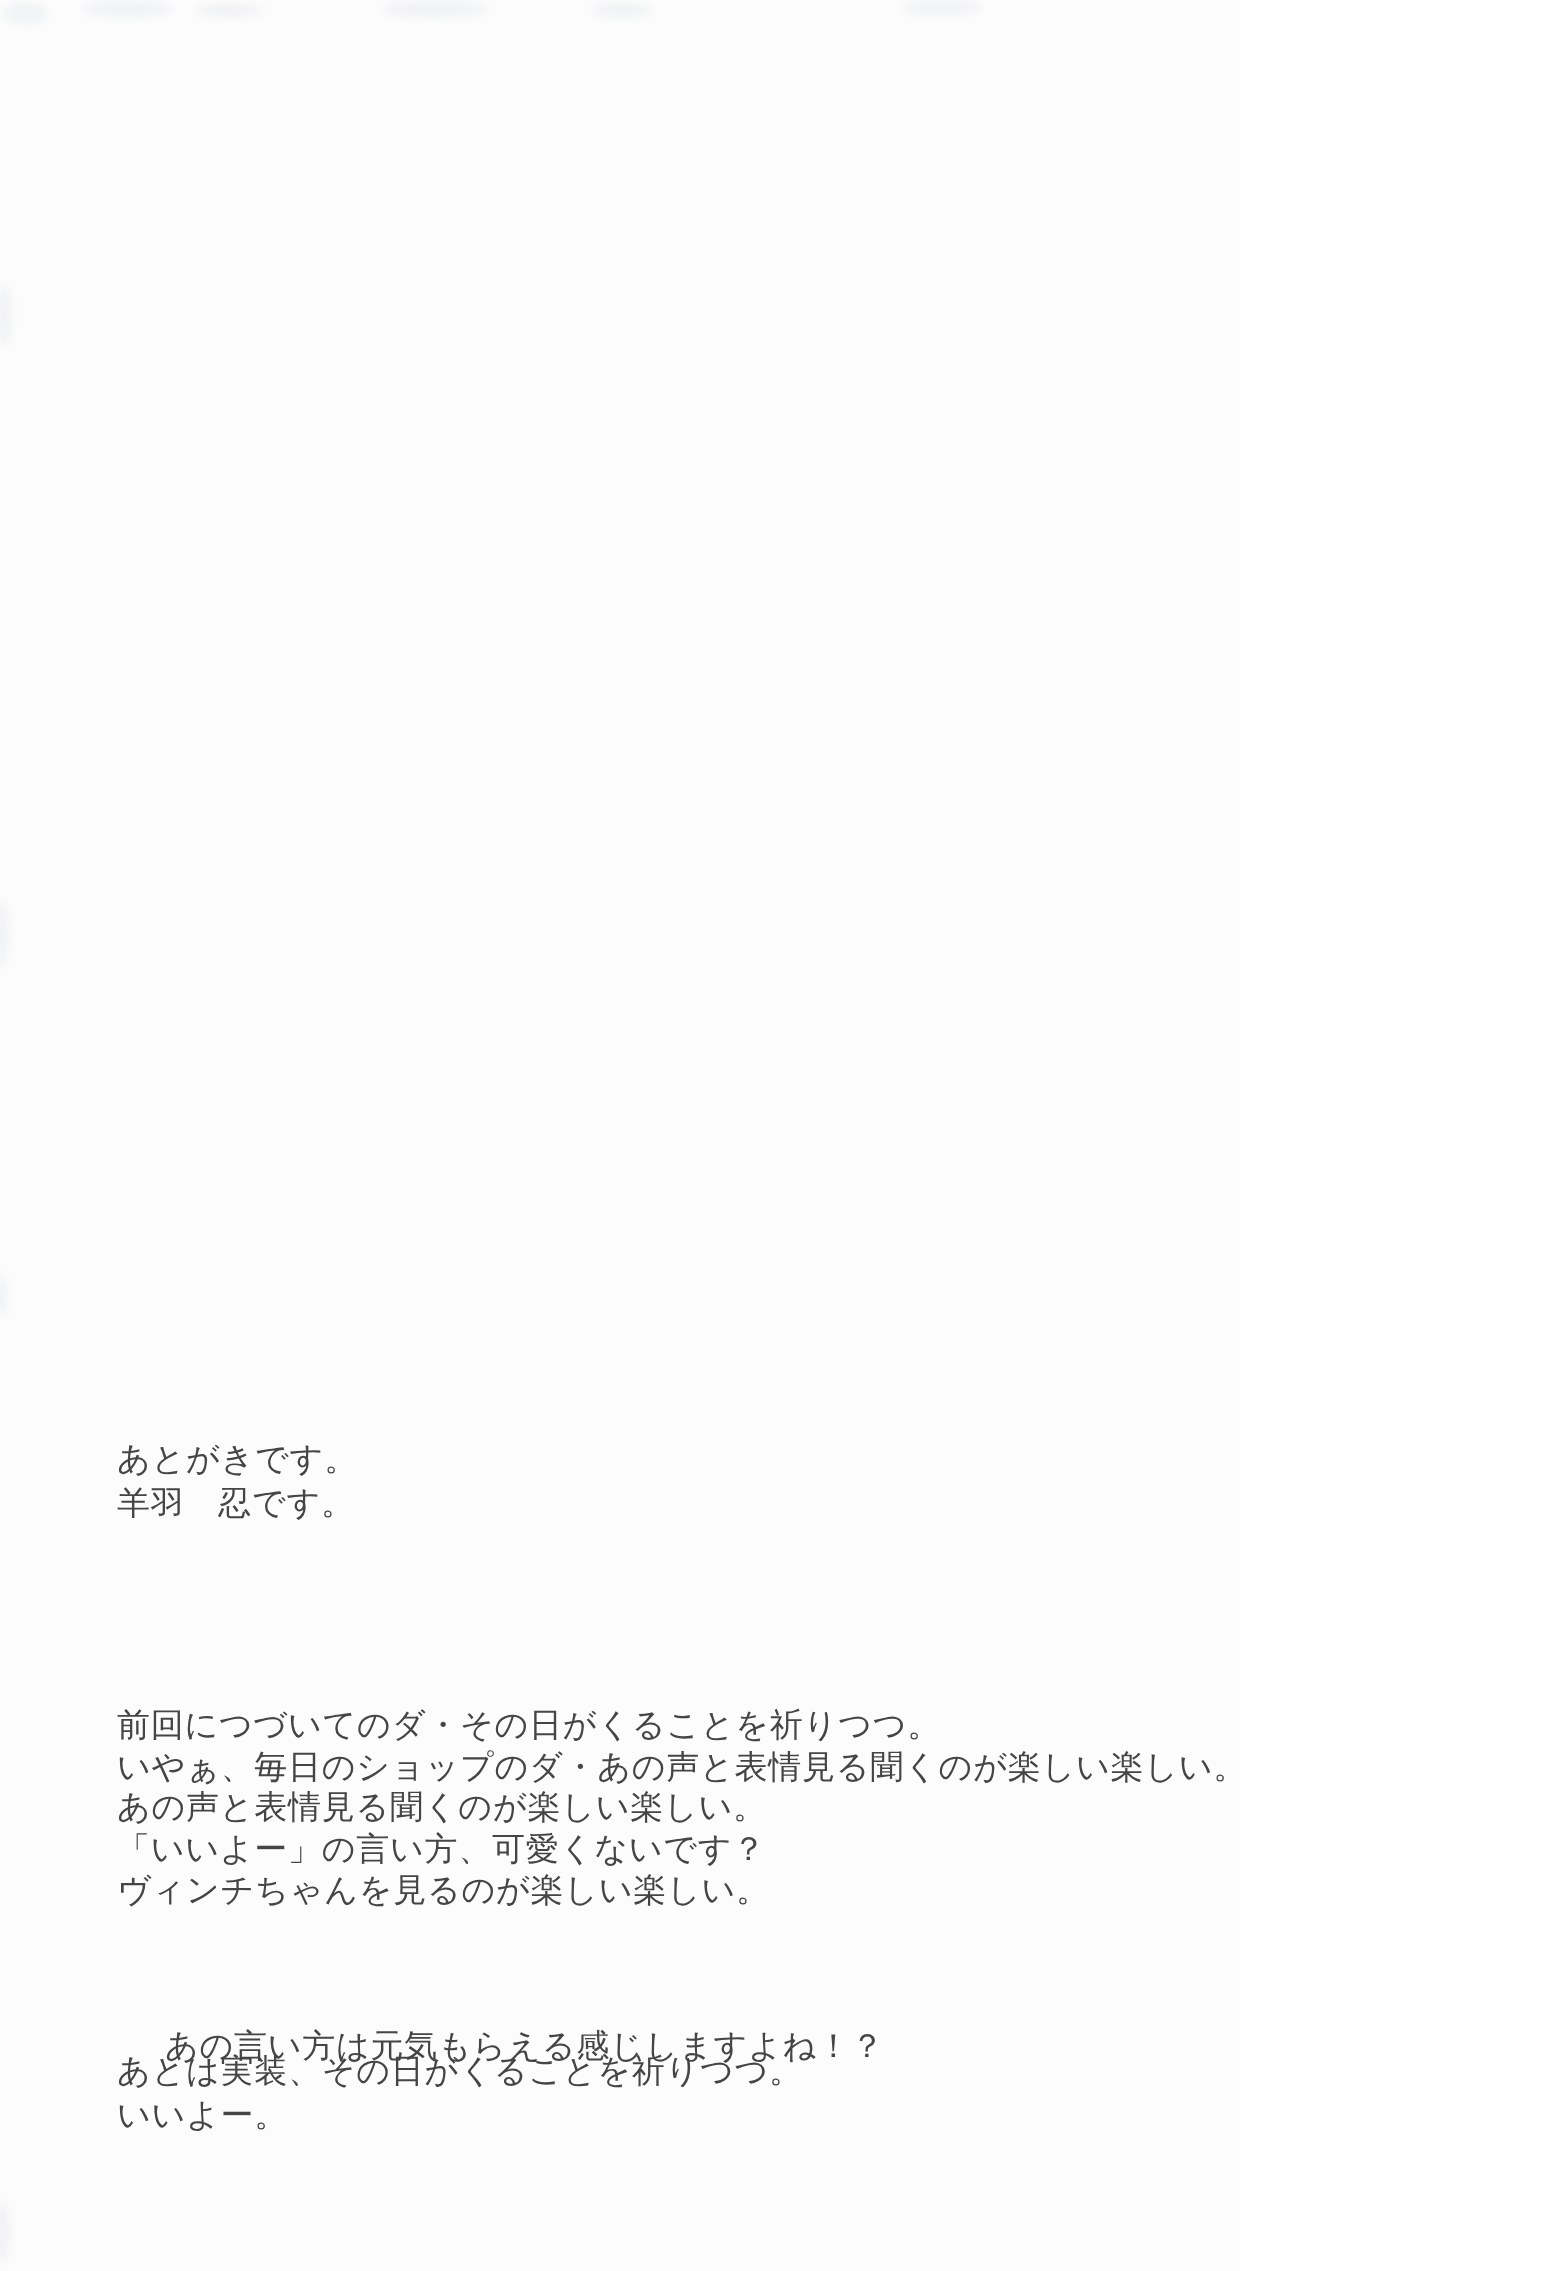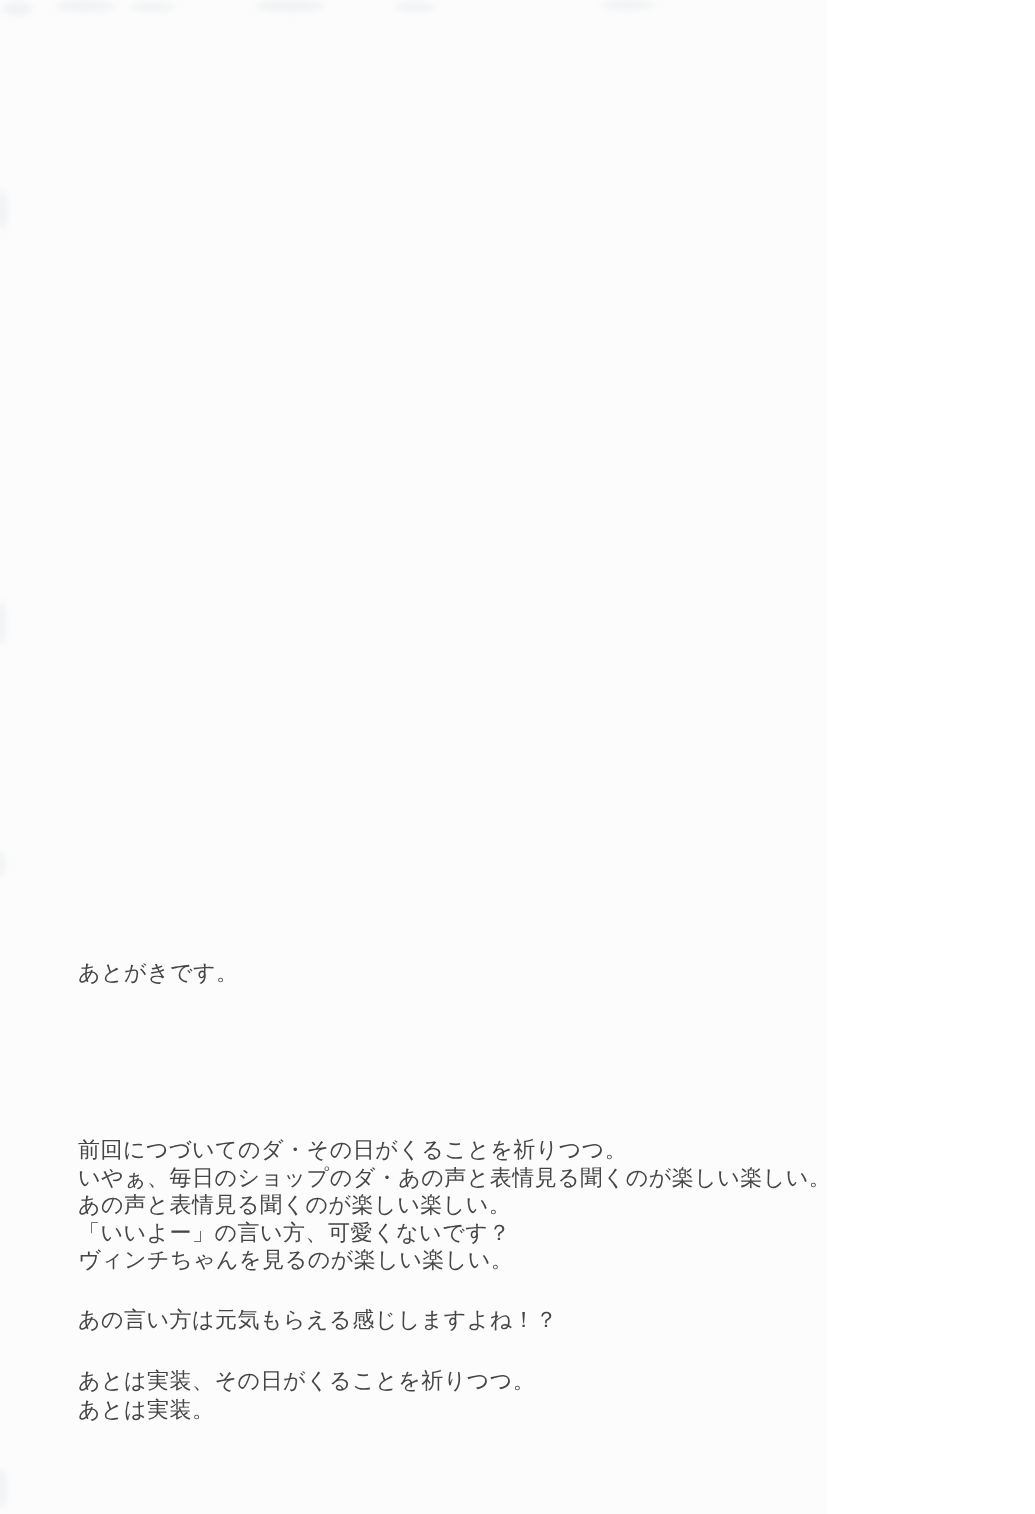--- a/index.html
+++ b/index.html
@@ -22,21 +22,21 @@
     font-size: 22px;
     letter-spacing: 0.5px;
     white-space: nowrap;
   }
   .para p {
     margin: 0;
     padding: 0;
   }
   #para-intro   { top: 959px;  line-height: 28.5px; }
   #para-body    { top: 1136px; line-height: 27.5px; }
-  #para-remark  { top: 1306px; line-height: 28px;  }
+  #para-remark  { top: 1350px; line-height: 28px; margin-left: 32px;  }
   #para-closing { top: 1366px; line-height: 29px;  }
 
   
   .artifact {
     position: absolute;
     background: #edeff1;
     filter: blur(3px);
     opacity: 0.7;
     border-radius: 50%;
     pointer-events: none;
@@ -58,32 +58,33 @@
     <div class="artifact" style="left:1012px;top:2px;  width:20px; height:14px;"></div>
     <div class="artifact" style="left:-4px;  top:190px; width:12px; height:40px;"></div>
     <div class="artifact" style="left:-4px;  top:600px; width:10px; height:45px;"></div>
     <div class="artifact" style="left:-4px;  top:850px; width:9px;  height:28px;"></div>
     <div class="artifact" style="left:-4px;  top:1468px;width:11px; height:40px;"></div>
     <div class="artifact" style="left:1028px;top:1440px;width:10px; height:60px;"></div>
   </div>
 
   <div class="para" id="para-intro">
     <p>あとがきです。</p>
+    <p>羊羽　忍です。</p>
   </div>
 
   <div class="para" id="para-body">
     <p>前回につづいてのダ・その日がくることを祈りつつ。</p>
     <p>いやぁ、毎日のショップのダ・あの声と表情見る聞くのが楽しい楽しい。</p>
     <p>あの声と表情見る聞くのが楽しい楽しい。</p>
     <p>「いいよー」の言い方、可愛くないです？</p>
     <p>ヴィンチちゃんを見るのが楽しい楽しい。</p>
   </div>
 
   <div class="para" id="para-remark">
     <p>あの言い方は元気もらえる感じしますよね！？</p>
   </div>
 
   <div class="para" id="para-closing">
     <p>あとは実装、その日がくることを祈りつつ。</p>
-    <p>あとは実装。</p>
+    <p>いいよー。</p>
   </div>
 
 </div>
 
 </body></html>

